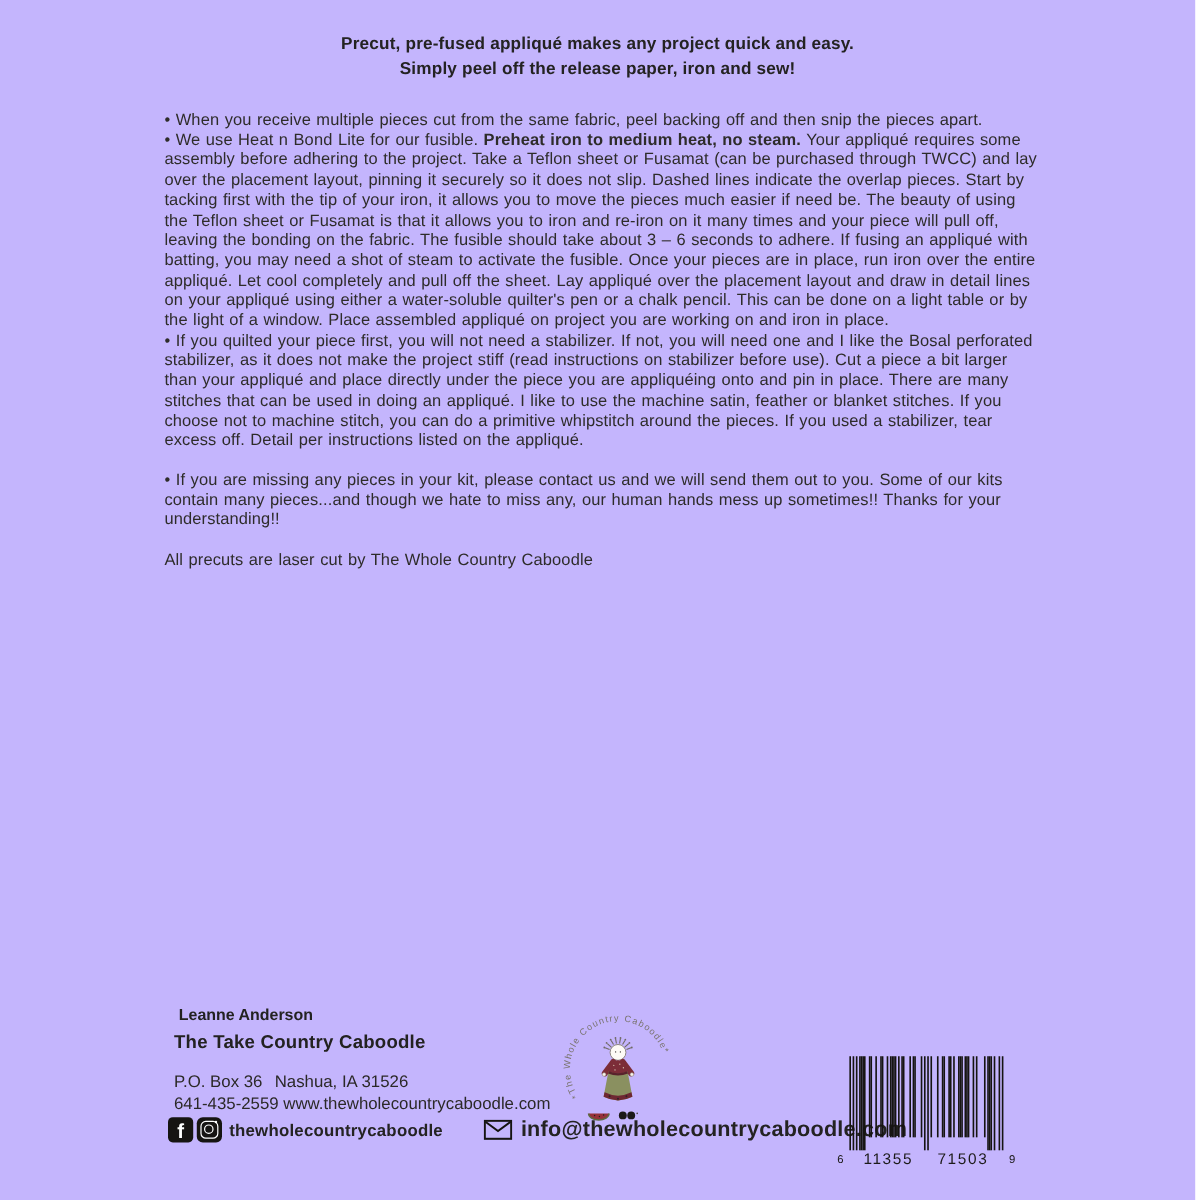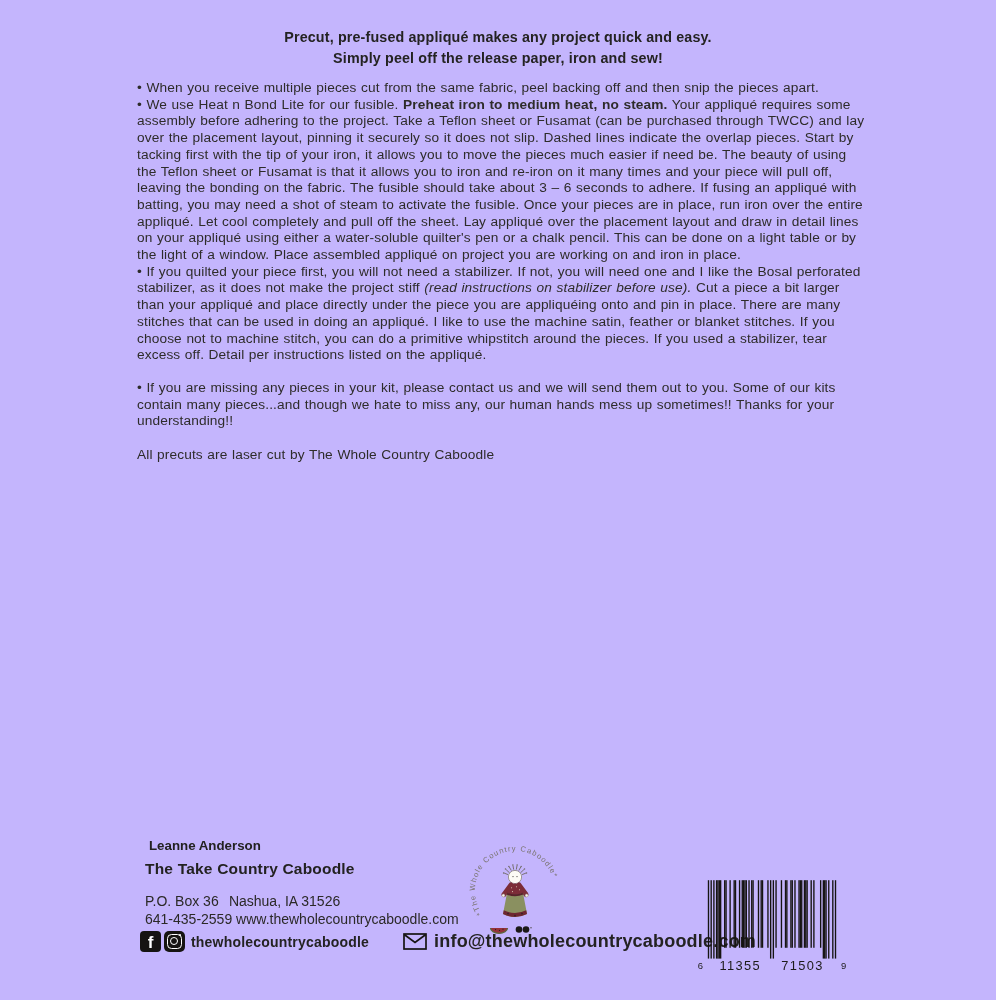--- a/index.html
+++ b/index.html
@@ -4,28 +4,28 @@
 <style>
   html,body{margin:0;padding:0;background:#fff;}
   .page{position:relative;width:996px;height:1000px;background:#c4b5fd;overflow:hidden;
         font-family:"Liberation Sans",sans-serif;color:#2e2c2a;}
 
   
   .hdr{position:absolute;top:27px;left:0;width:100%;text-align:center;
        font-weight:bold;font-size:14.3px;line-height:20.5px;color:#242322;letter-spacing:.15px;}
 
   
-  .copy{position:absolute;left:137px;top:80px;width:731px;
+  .copy{position:absolute;left:137px;top:92px;width:731px;
         font-size:13.7px;line-height:16.7px;letter-spacing:.12px;word-spacing:.6px;color:#2e2c2a;}
   .copy p{margin:0;}
   .copy p.mt-lg{margin-top:16px;}
   .copy p.mt-md{margin-top:12px;}
   .copy p.mt-xl{margin-top:17px;}
   .copy .b{font-weight:bold;}
-  .copy .i{font-style:italic;text-align:center;}
+  .copy .i{text-align:center;}
 
   
   .brand{position:absolute;left:145px;top:860px;font-size:15.5px;font-weight:bold;color:#232221;letter-spacing:.2px;}
   .owner{position:absolute;left:149px;top:838px;font-size:13.3px;font-weight:bold;color:#232221;}
   .addr-row{position:absolute;left:145px;font-size:14px;color:#2b2927;}
   .addr-row .c1{display:inline-block;min-width:80px;margin-right:0;}
   .addr-row.r1{top:893px;}
   .addr-row.r2{top:911px;}
 
   

